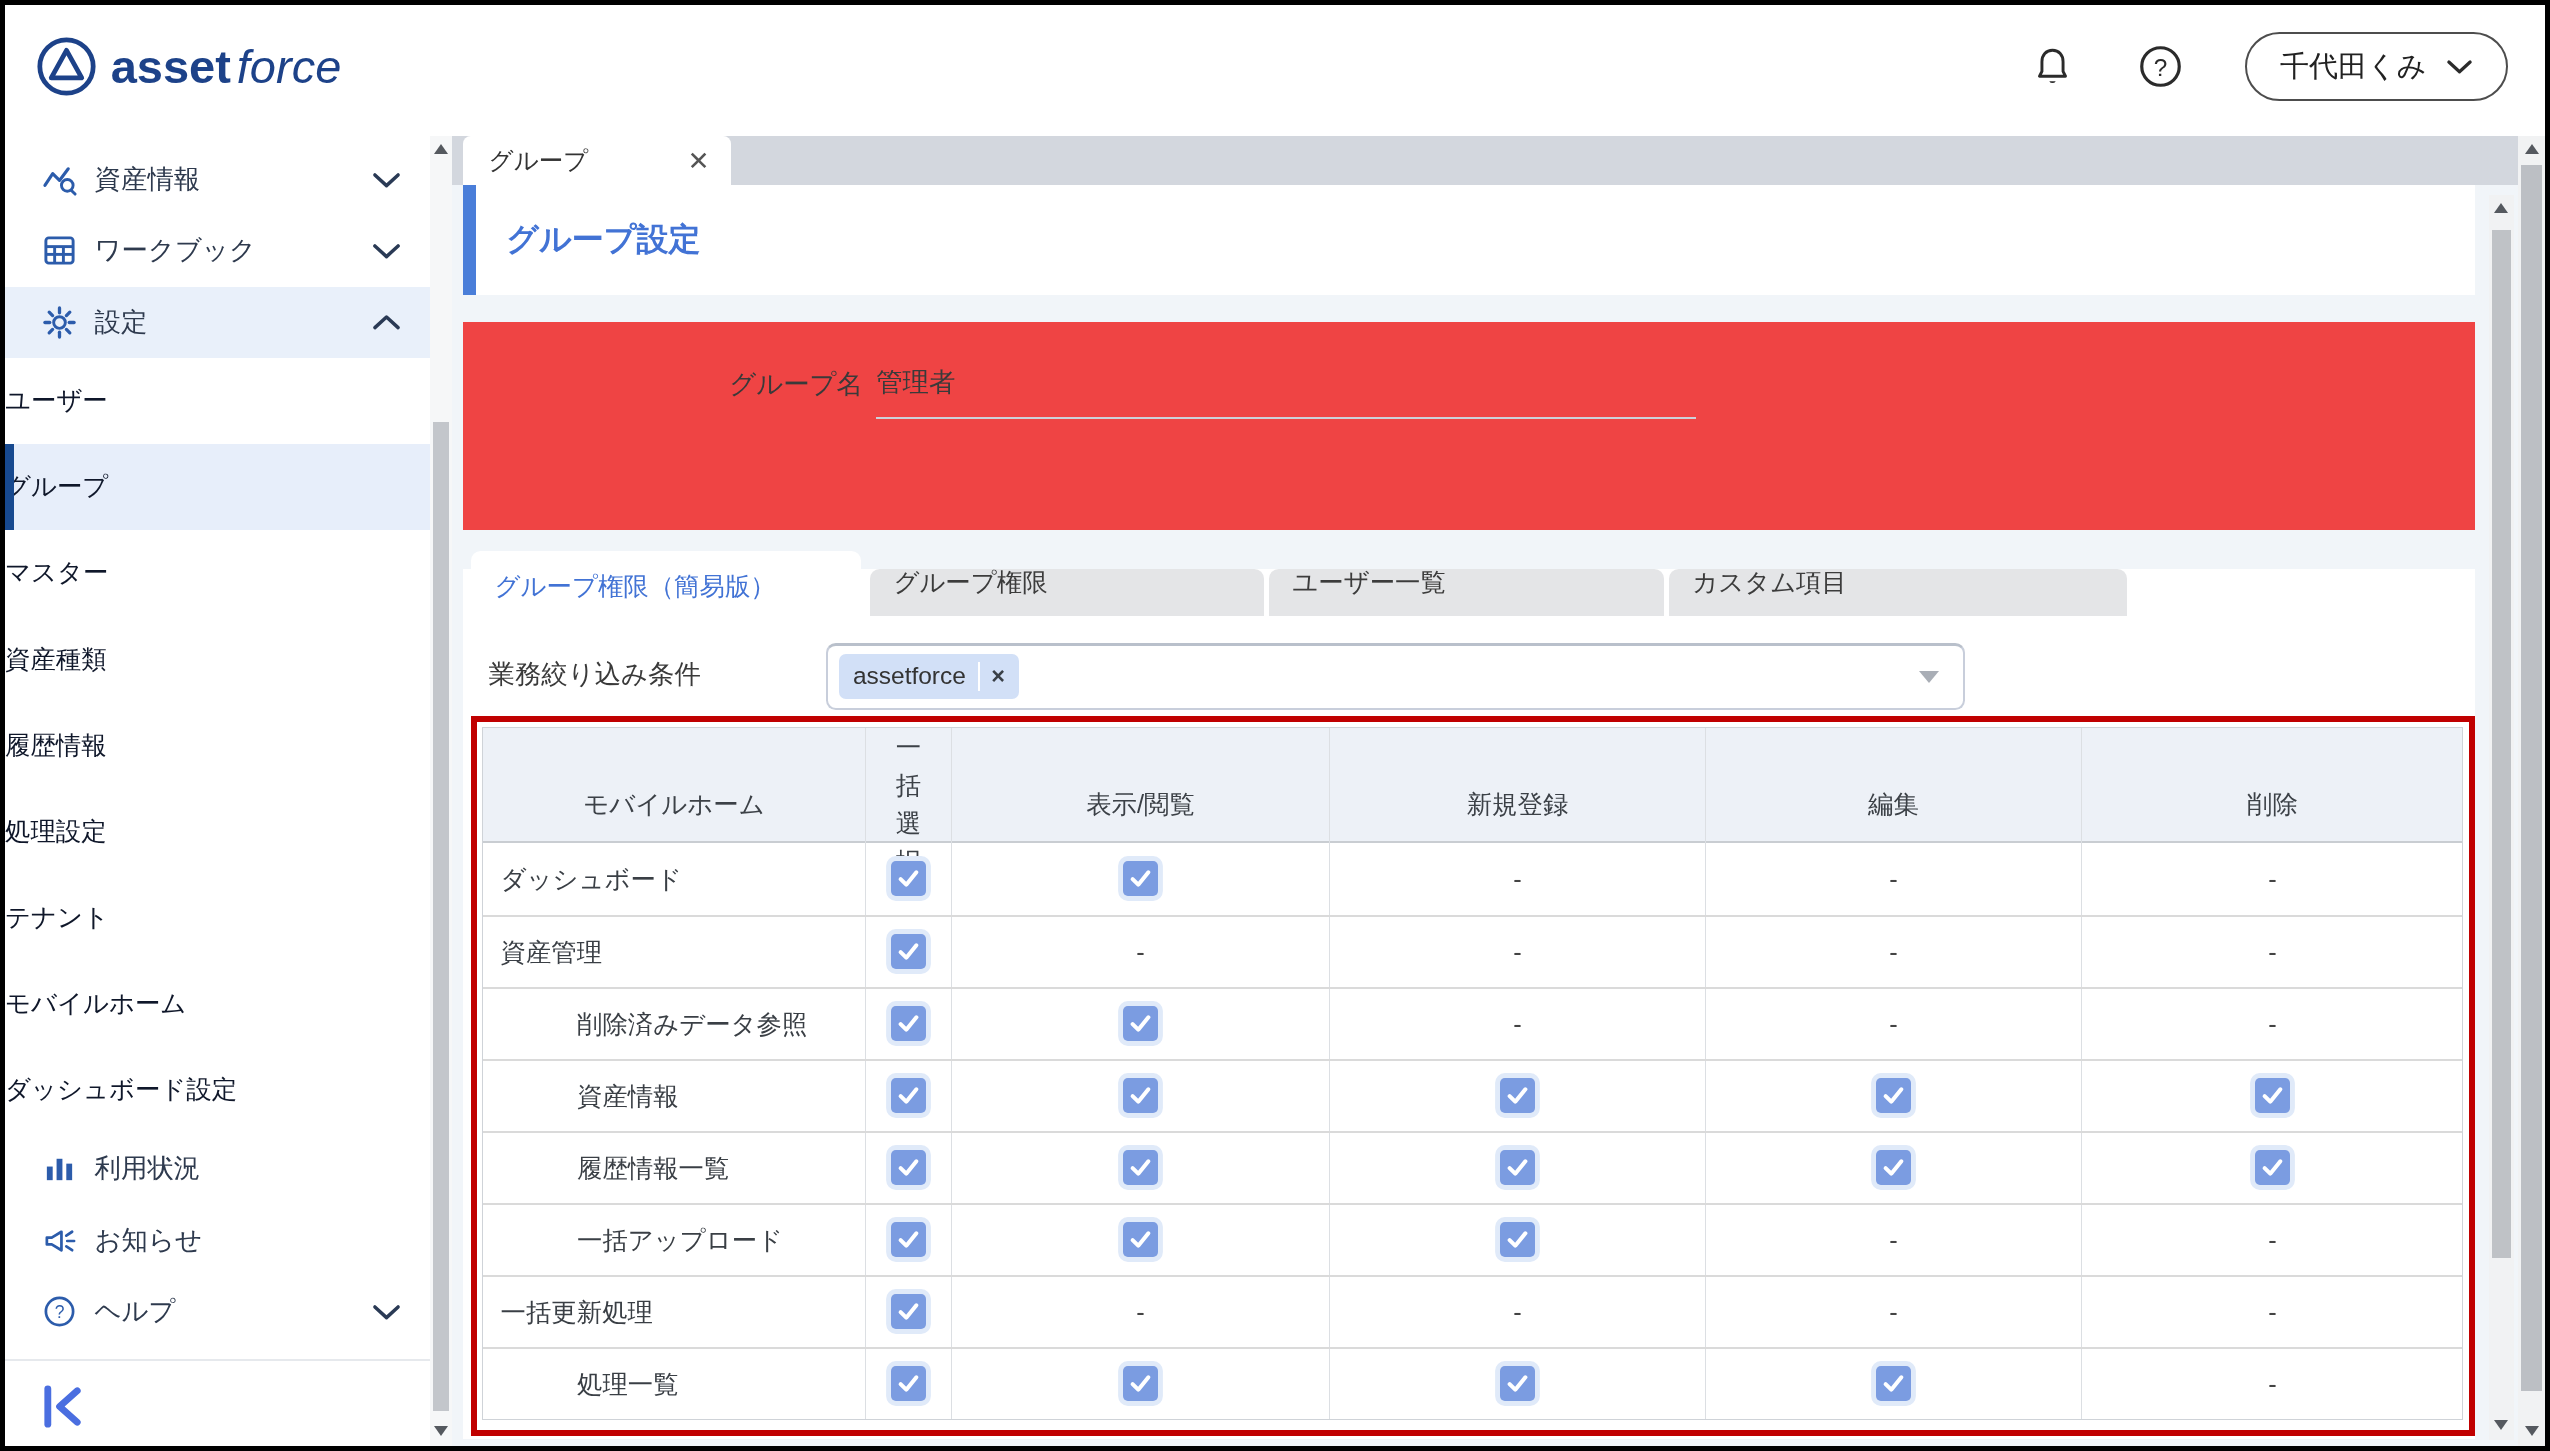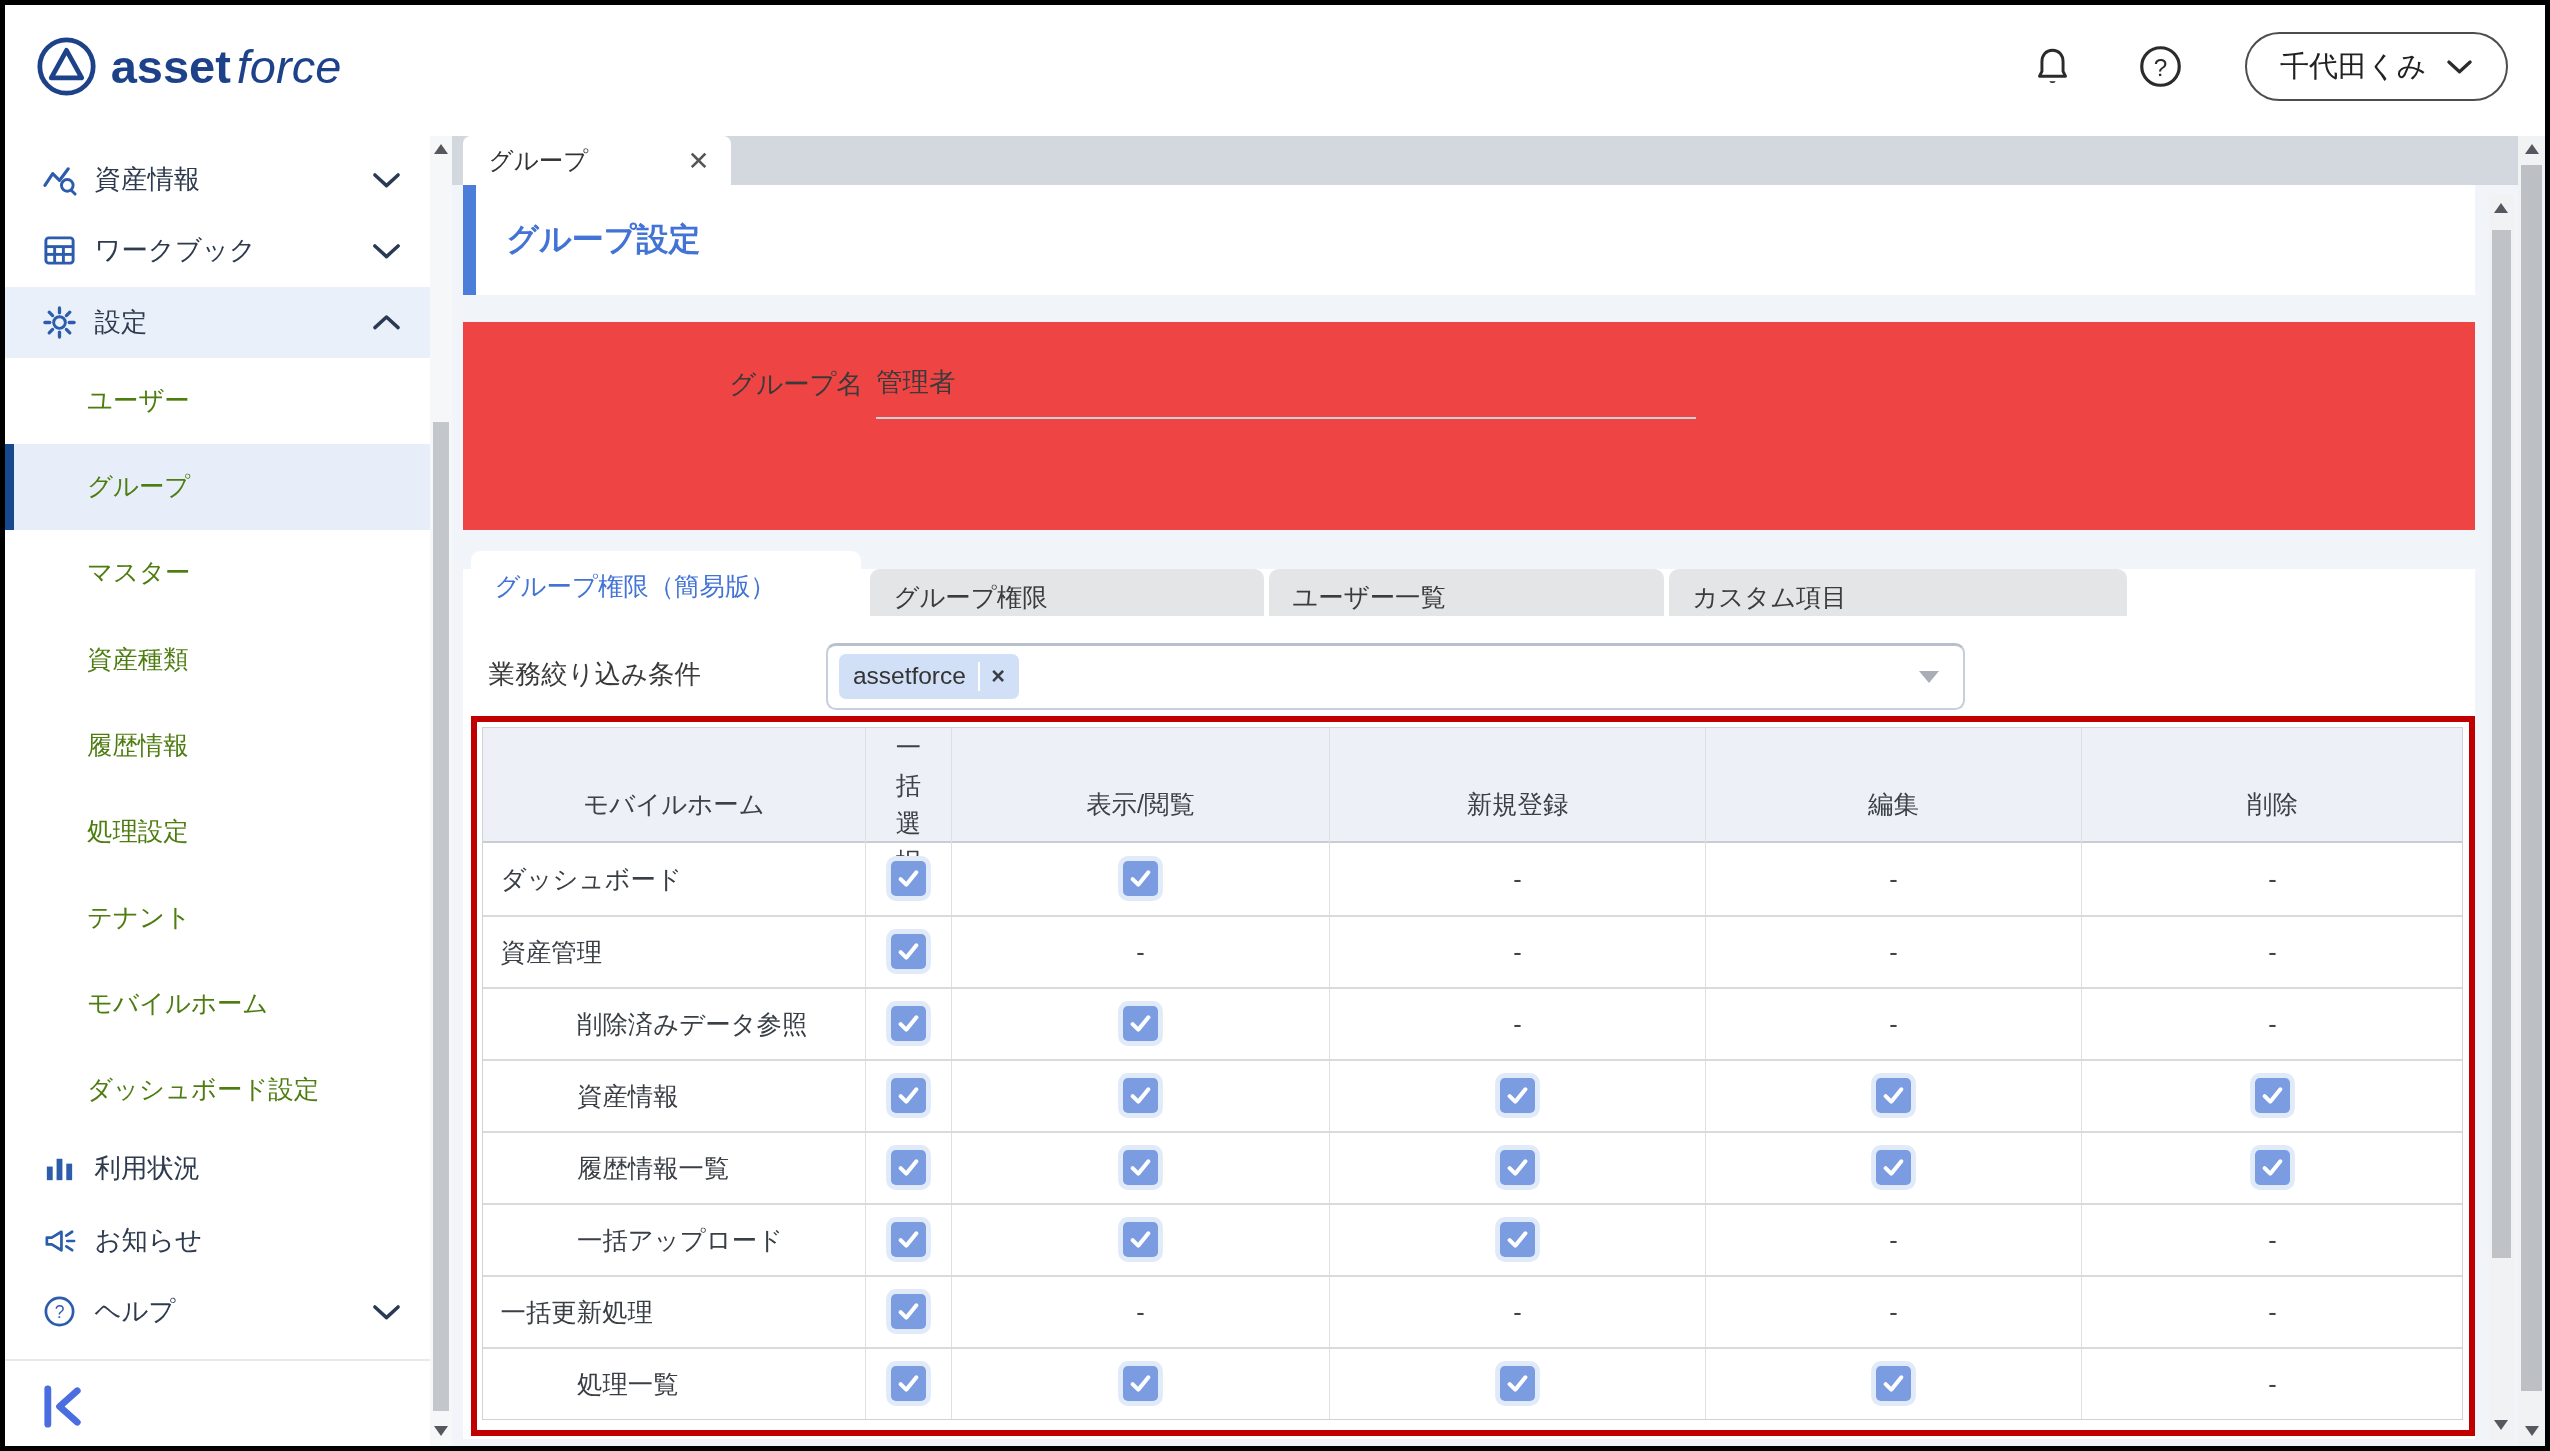--- a/index.html
+++ b/index.html
@@ -25,21 +25,21 @@
   .app-body { position:absolute; top:131px; left:0; right:0; bottom:0; display:flex; }
 
   
   .sidebar { position:relative; width:425px; background:#fff; flex:none; }
   .side-item { position:absolute; left:0; width:100%; height:71px; display:flex; align-items:center; cursor:pointer; }
   .side-item .mi { width:35px; height:35px; margin-left:37px; flex:none; }
   .side-item .lbl { margin-left:17.6px; font-size:26.4px; color:#2e3a4e; }
   .side-item .chev { position:absolute; right:29px; width:29px; height:17.6px; }
   .side-item.hl { background:#e9f0fa; }
   .sub-item { position:absolute; left:0; width:100%; height:86px; display:flex; align-items:center; cursor:pointer; }
-  .sub-item .lbl { margin-left:82px; font-size:25.4px; color:#4d7c0f; }
+  .sub-item .lbl { font-size:25.4px; color:#0f172a; }
   .sub-item.selected { background:#e7eefa; }
   .sub-item.selected::before { content:""; position:absolute; left:0; top:0; bottom:0; width:8.8px; background:#17498f; }
   .side-divider { position:absolute; left:0; top:1223px; width:100%; height:2px; background:#e6e9ed; }
   .collapse-btn { position:absolute; left:33px; top:1245px; width:51px; height:51px; cursor:pointer; }
 
   
   .sb-scroll { position:relative; width:21.5px; flex:none; background:#f6f7f8; }
   .sb-scroll .thumb { position:absolute; left:2.9px; right:2.9px; top:286px; bottom:35px; background:#c3c6cb; }
   .arrow-up, .arrow-down { position:absolute; left:50%; transform:translateX(-50%); width:0; height:0;
        border-left:7.8px solid transparent; border-right:7.8px solid transparent; }
@@ -65,21 +65,21 @@
   .gn-line  { position:absolute; left:413px; top:95px; width:820px; height:2px; background:#ccd1d9; }
 
   .content-card { position:absolute; left:11.7px; top:433px; width:2012px; height:870px; background:#fff; }
 
   .tabs-row { position:absolute; left:19.6px; top:415px; height:65px; display:flex; align-items:flex-end; }
   .ptab { border-radius:9.8px 9.8px 0 0; display:flex; align-items:flex-end; cursor:pointer; }
   .ptab .lbl { margin:0 0 11.7px 23.5px; font-size:25.4px; }
   .ptab.active { width:390px; height:65px; background:#fff;align-items:flex-end; }
   .ptab.active .lbl { color:#4273d5; }
   .ptab.inactive { height:47px; background:#e4e5e7; margin-left:4.9px; }
-  .ptab.inactive .lbl { color:#3c3c3c; margin-bottom:1px; }
+  .ptab.inactive .lbl { color:#3c3c3c; margin-bottom:16px; }
   .ptab.t2 { width:394px; margin-left:8.8px; }
   .ptab.t3 { width:395px; }
   .ptab.t4 { width:458px; }
 
   .filter-label { position:absolute; left:37px; top:521px; font-size:26.4px; color:#3a3a3a; }
   .filter-select { position:absolute; left:374px; top:507px; width:1139px; height:67px; background:#fff;
                    border:2px solid #c8cedb; border-top:3.9px solid #b9c0cb; border-radius:9.8px; cursor:pointer; }
   .chip { position:absolute; left:11.7px; top:7.8px; height:45px; background:#d2e0f7; border-radius:6.9px;
           display:flex; align-items:center; padding:0 13.7px; }
   .chip .txt { font-size:24.5px; color:#333; }

